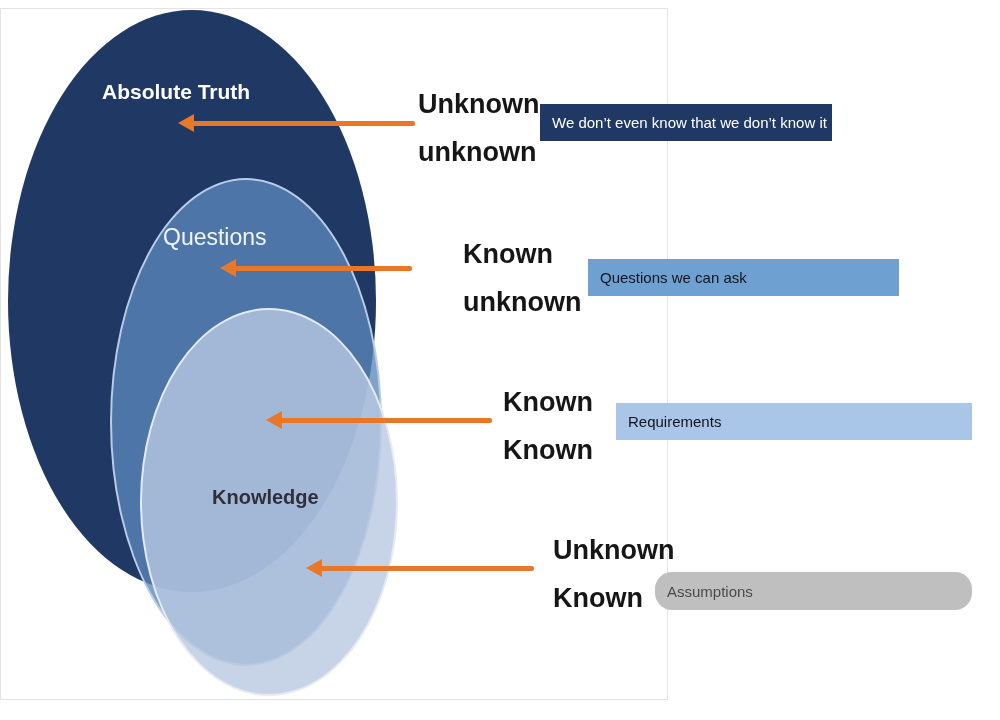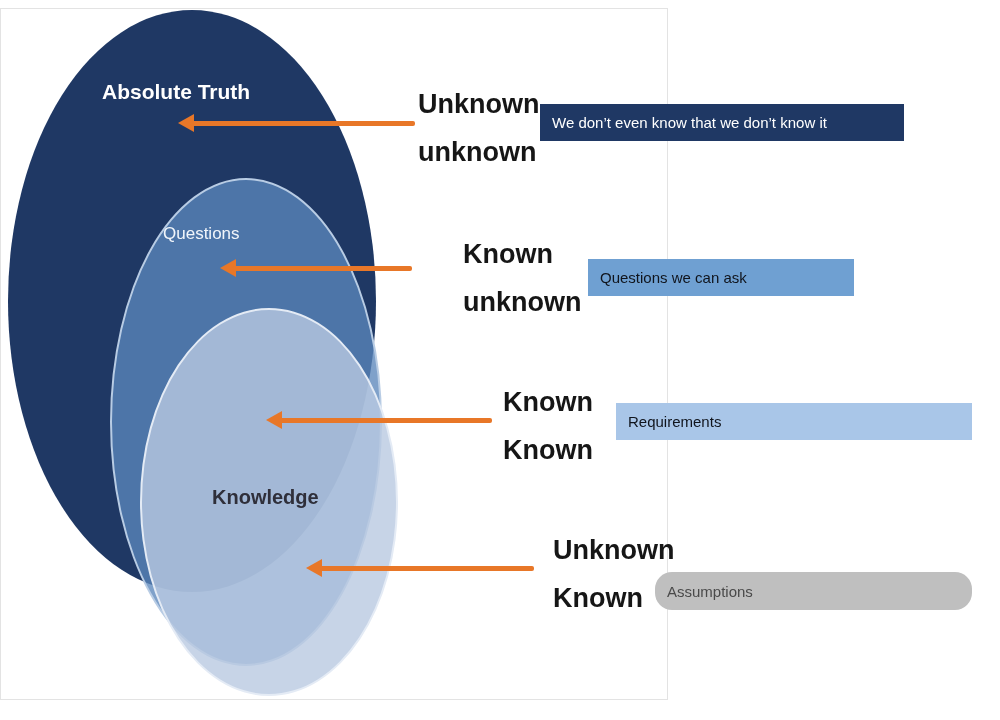--- a/index.html
+++ b/index.html
@@ -24,21 +24,21 @@
     background:rgba(91,135,187,0.78);
     border:2px solid #b8cce4;box-sizing:border-box;
   }
   .ellipse-knowledge{
     left:140px;top:308px;width:258px;height:388px;
     background:rgba(185,201,225,0.80);
     border:2px solid #e4ebf5;box-sizing:border-box;
   }
   .ellipse-label{position:absolute;white-space:nowrap;}
   .label-absolute-truth{left:102px;top:60px;font-size:21px;font-weight:bold;color:#ffffff;margin-top:20px;}
-  .label-questions{left:163px;top:224px;font-size:17px;font-weight:400;color:#f2f6fb;}
+  .label-questions{left:163px;top:224px;font-size:23px;font-weight:400;color:#f2f6fb;}
   .label-knowledge{left:212px;top:486px;font-size:20px;font-weight:bold;color:#2f2f3a;}
 
   .arrow{position:absolute;height:18px;}
   .arrow .line{position:absolute;left:12px;right:0;top:7px;height:5px;background:#e87728;border-radius:2px;}
   .arrow .head{
     position:absolute;left:0;top:0;width:0;height:0;
     border-top:9px solid transparent;border-bottom:9px solid transparent;
     border-right:16px solid #e87728;
   }
   .arrow-1{left:178px;top:114px;width:237px;}
@@ -50,22 +50,22 @@
   .annot-1{left:418px;top:80px;}
   .annot-2{left:463px;top:230px;}
   .annot-3{left:503px;top:378px;}
   .annot-4{left:553px;top:526px;}
 
   .bar{
     position:absolute;display:flex;align-items:center;
     padding-left:12px;box-sizing:border-box;
     font-size:15px;white-space:nowrap;
   }
-  .bar-1{left:540px;top:104px;width:364px;height:37px;background:#1f3864;color:#ffffff;}
-  .bar-2{left:588px;top:259px;width:266px;height:37px;background:#6fa0d2;color:#10141c;}
+  .bar-1{left:540px;top:104px;width:292px;height:37px;background:#1f3864;color:#ffffff;}
+  .bar-2{left:588px;top:259px;width:311px;height:37px;background:#6fa0d2;color:#10141c;}
   .bar-3{left:616px;top:403px;width:356px;height:37px;background:#a9c6e8;color:#10141c;}
   .bar-4{left:655px;top:572px;width:317px;height:38px;background:#bfbfbf;color:#4a4a4a;border-radius:17px;}
 </style>
 </head>
 <body>
 
 <div class="canvas">
 
   <div class="slide-frame"></div>
 

